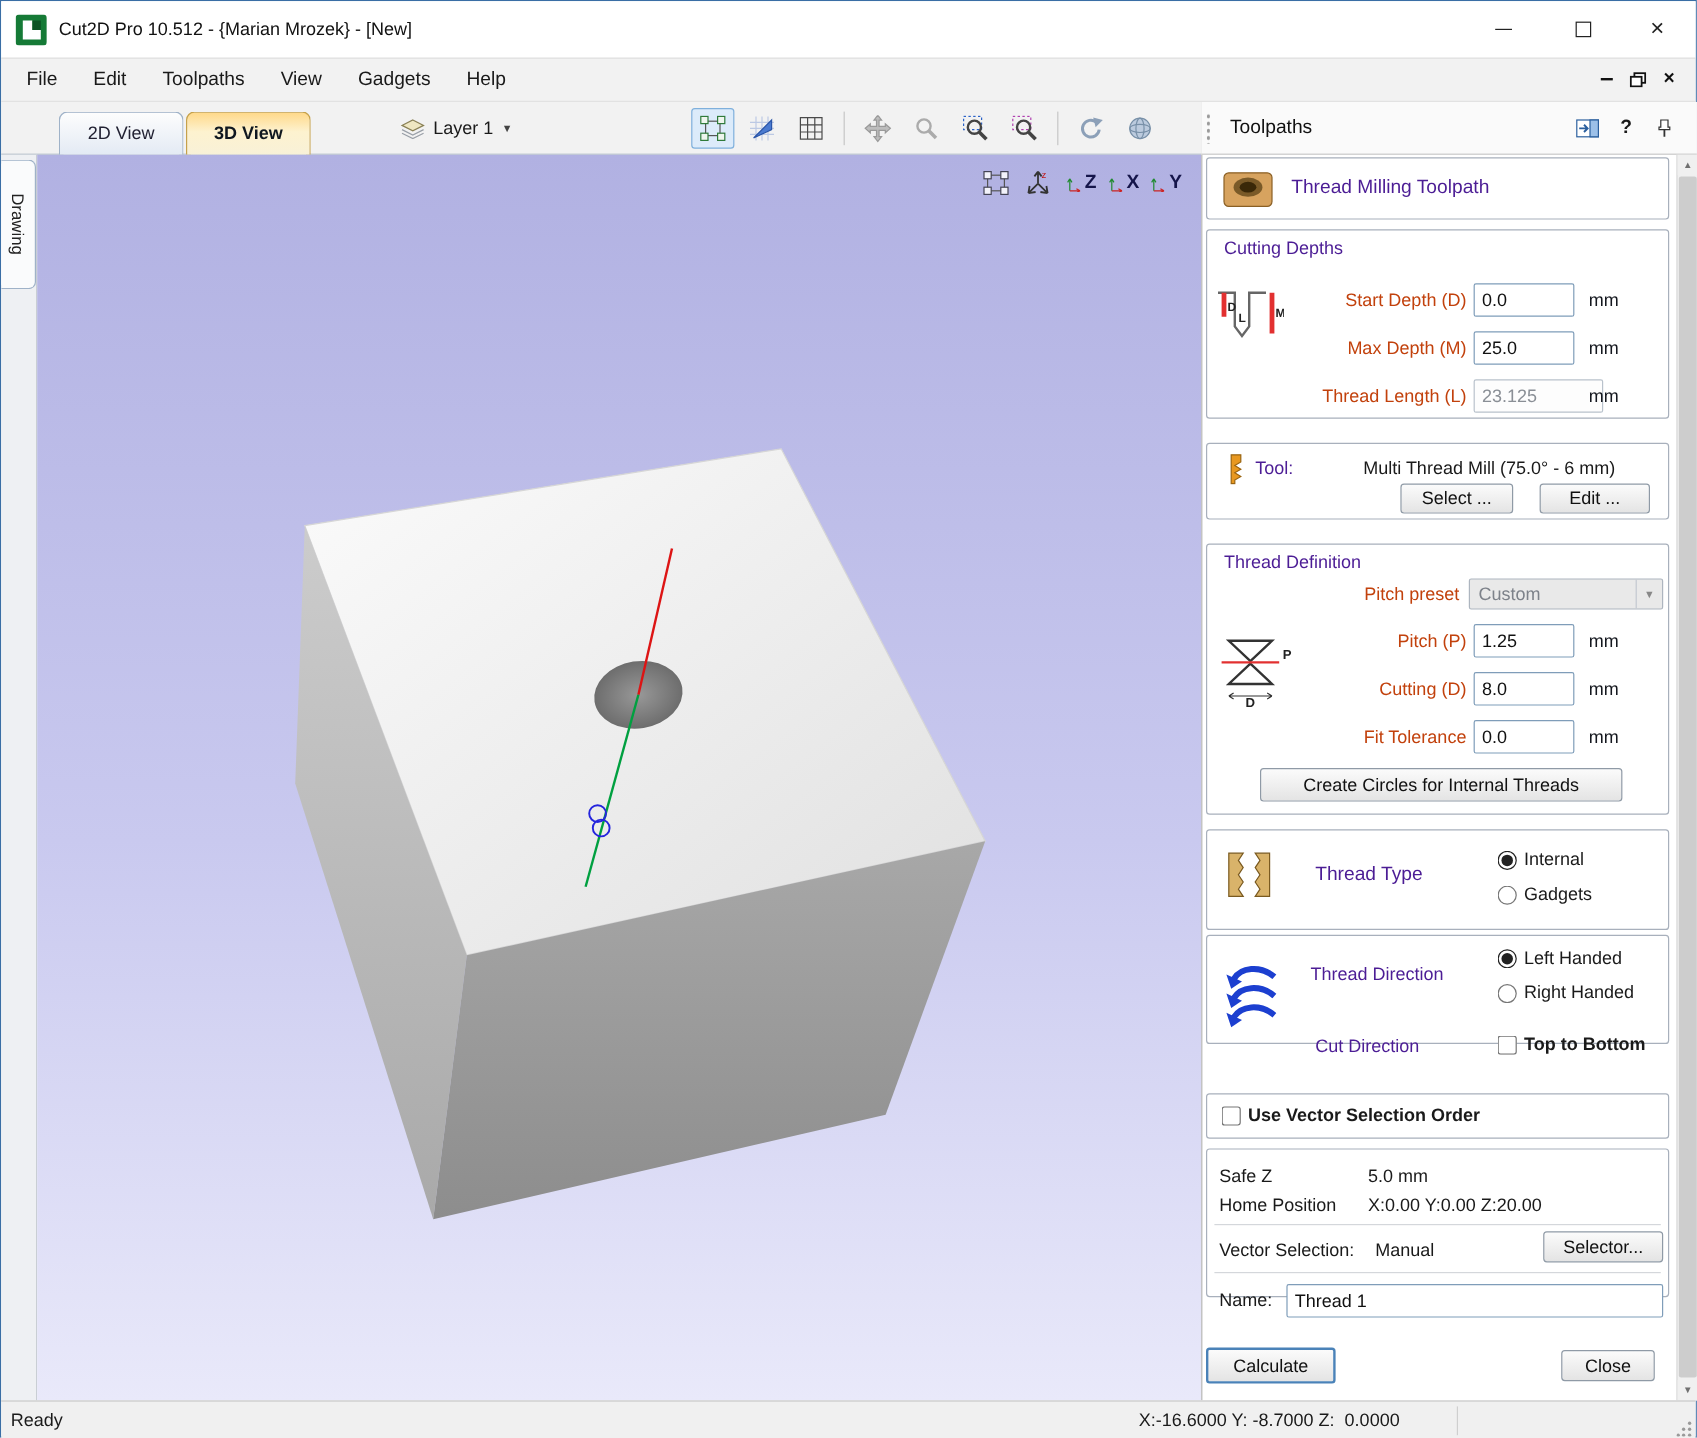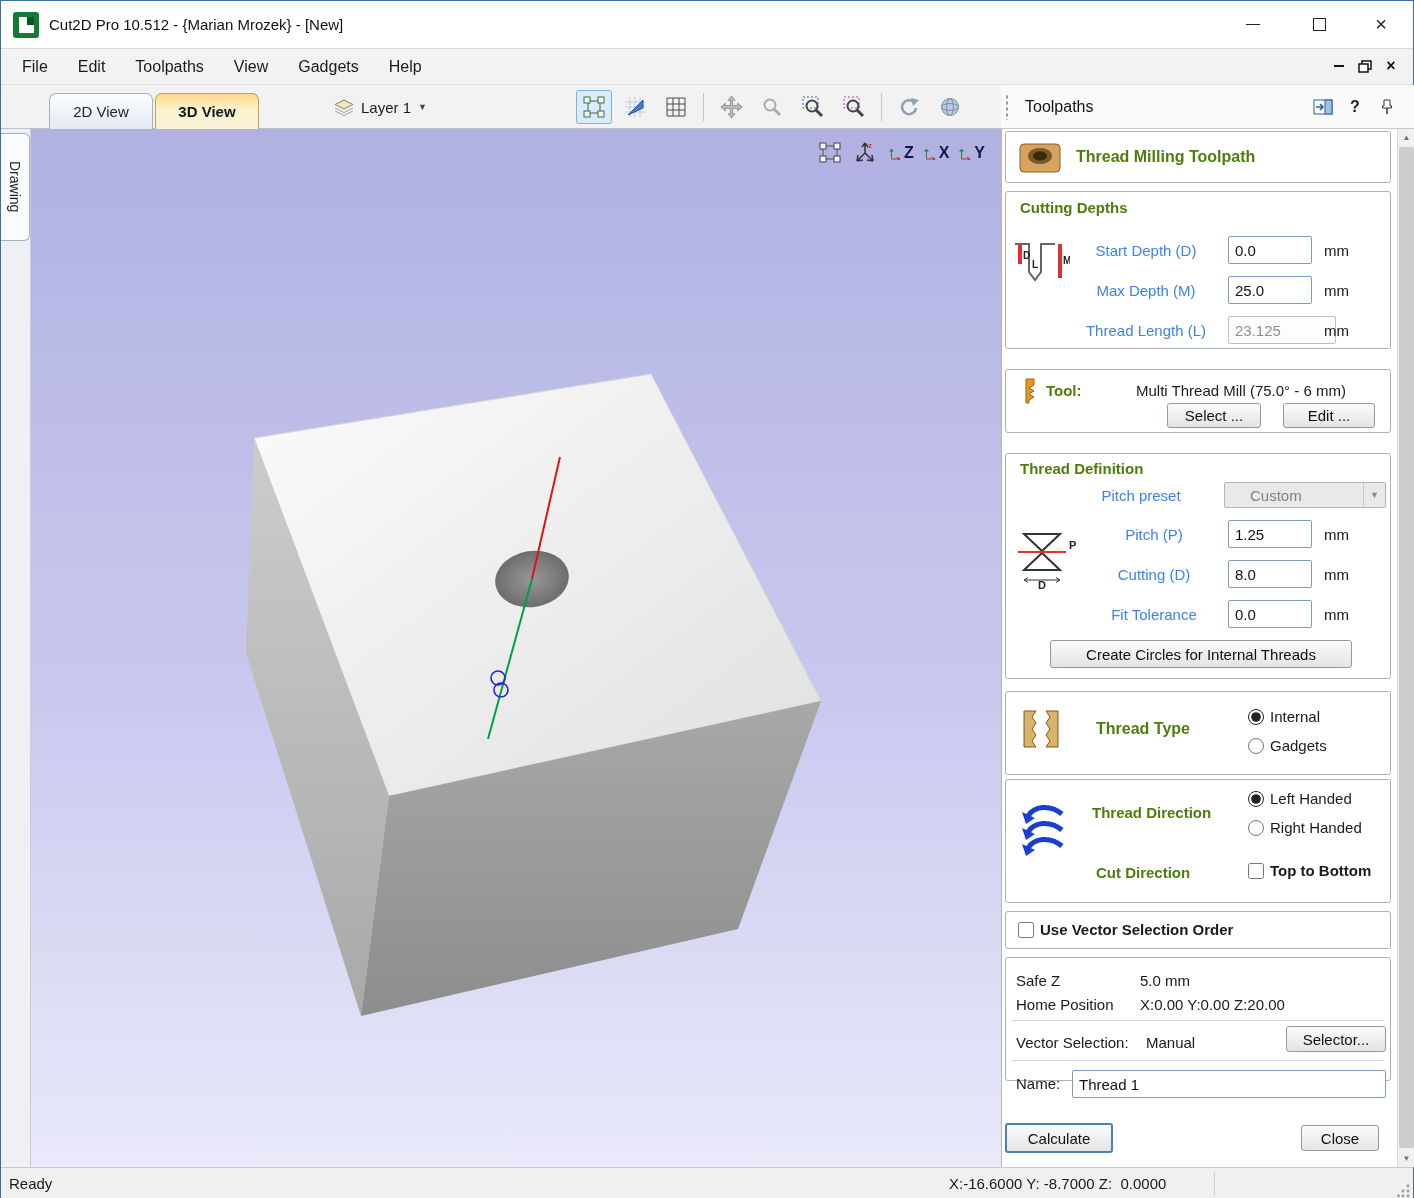--- a/index.html
+++ b/index.html
@@ -38,28 +38,28 @@
   .o-item b{font-size:16px;color:#15154a;line-height:14px}
 
   
   #panelbg{position:absolute;left:1000px;top:84px;width:413px;height:1082px;background:#fff;border-left:1px solid #b5b5b5}
   #panelheader{position:absolute;left:1000px;top:84px;width:413px;height:44px;background:#fafafa;border-bottom:1px solid #c9c9c9;display:flex;align-items:center}
   #panelheader .ptitle{margin-left:16px;font-size:16px;color:#111}
   .grip{width:4px;height:26px;margin-left:4px;background-image:radial-gradient(#9a9a9a 1px,transparent 1.3px);background-size:4px 6px}
   .phicon{width:26px;height:26px;display:flex;align-items:center;justify-content:center}
 
   .grp{position:absolute;left:1004px;width:386px;background:#fff;border:1px solid #a8b0bc;border-radius:3px}
-  .gtitle{position:absolute;font-weight:bold;font-size:15px;color:#4d7c0f}
-  .flabel{position:absolute;font-size:15px;color:#3b82f6;text-align:center}
+  .gtitle{position:absolute;font-weight:normal;font-size:15px;color:#4c1d95}
+  .flabel{position:absolute;font-size:15px;color:#c2410c;text-align:right}
   .funit{position:absolute;font-size:15px;color:#15181f}
   .tin{position:absolute;height:28px;border:1px solid #7f9db9;border-radius:2px;font-family:"Liberation Sans",sans-serif;font-size:15px;padding:0 6px;color:#111;background:#fff}
   .tin.dis{color:#8a8f96;background:#fdfdfd;border-color:#b9c2cc}
   .btn{position:absolute;background:linear-gradient(#fbfbfb,#e4e4e4);border:1px solid #8f9aa6;border-radius:3px;font-family:"Liberation Sans",sans-serif;font-size:15px;color:#111;display:flex;align-items:center;justify-content:center}
   .drop{position:absolute;height:26px;background:#e9e9e9;border:1px solid #adb5bf;border-radius:2px;display:flex;align-items:center;color:#7d828a;font-size:15px}
-  .drop .dtext{flex:1;padding-left:25px}
+  .drop .dtext{flex:1;padding-left:7px}
   .drop .darr{width:22px;height:100%;display:flex;align-items:center;justify-content:center;border-left:1px solid #c2c8d0;font-size:9px;color:#888}
   .radrow{position:absolute;display:flex;align-items:center;gap:6px;font-size:15px}
   .radrow input{width:16px;height:16px;accent-color:#222}
   .chk{width:16px;height:16px;accent-color:#222}
   .sep-h{position:absolute;left:6px;right:6px;height:1px;background:#d4d7db}
 
   
   #pscroll{position:absolute;left:1396px;top:128px;width:17px;height:1038px;background:#f0f0f0;border-left:1px solid #d9d9d9}
   .sbtn{position:absolute;left:0;width:17px;height:17px;display:flex;align-items:center;justify-content:center;font-size:8px;color:#707070;background:#f0f0f0}
   #sthumb{position:absolute;left:1px;top:18px;width:15px;height:1001px;background:#cdcdcd;border-radius:2px}
@@ -375,21 +375,21 @@
     <label class="radrow" style="left:242px;top:16px">
       <input type="radio" name="ttype" checked="" style="">
       <span>Internal</span>
     </label>
     <label class="radrow" style="left:242px;top:45px">
       <input type="radio" name="ttype" style="">
       <span>Gadgets</span>
     </label>
   </div>
 
-  <div class="grp" style="top:778px;height:124px">
+  <div class="grp" style="top:778px;height:91px">
     <svg width="48" height="58" style="position:absolute;left:12px;top:20px">
       <path d="M44 14 C32 4 16 6 10 16" fill="none" stroke="#1c3fd0" stroke-width="5"></path>
       <polygon points="4,12 8,24 17,18" fill="#1c3fd0"></polygon>
       <path d="M44 30 C32 20 16 22 10 32" fill="none" stroke="#1c3fd0" stroke-width="5"></path>
       <polygon points="4,28 8,40 17,34" fill="#1c3fd0"></polygon>
       <path d="M44 46 C32 36 16 38 10 48" fill="none" stroke="#1c3fd0" stroke-width="5"></path>
       <polygon points="4,44 8,56 17,50" fill="#1c3fd0"></polygon>
     </svg>
     <span class="gtitle" style="left:86px;top:24px;font-size:15px">Thread Direction</span>
     <label class="radrow" style="left:242px;top:10px">

